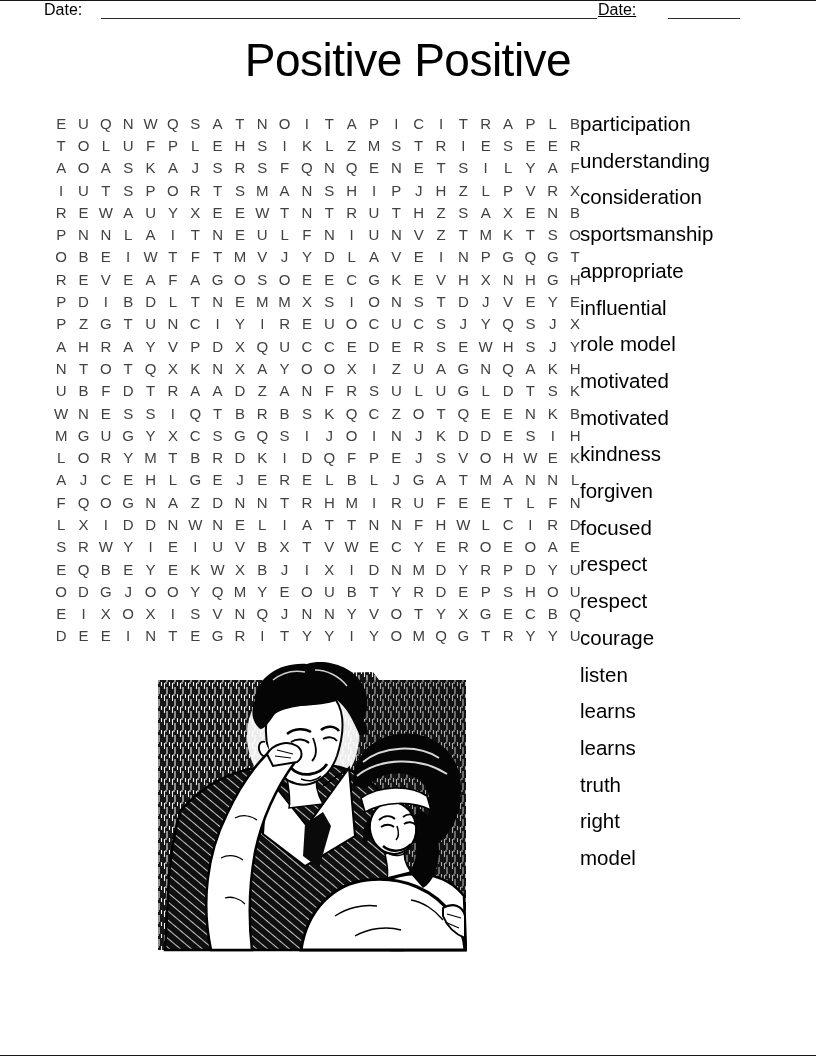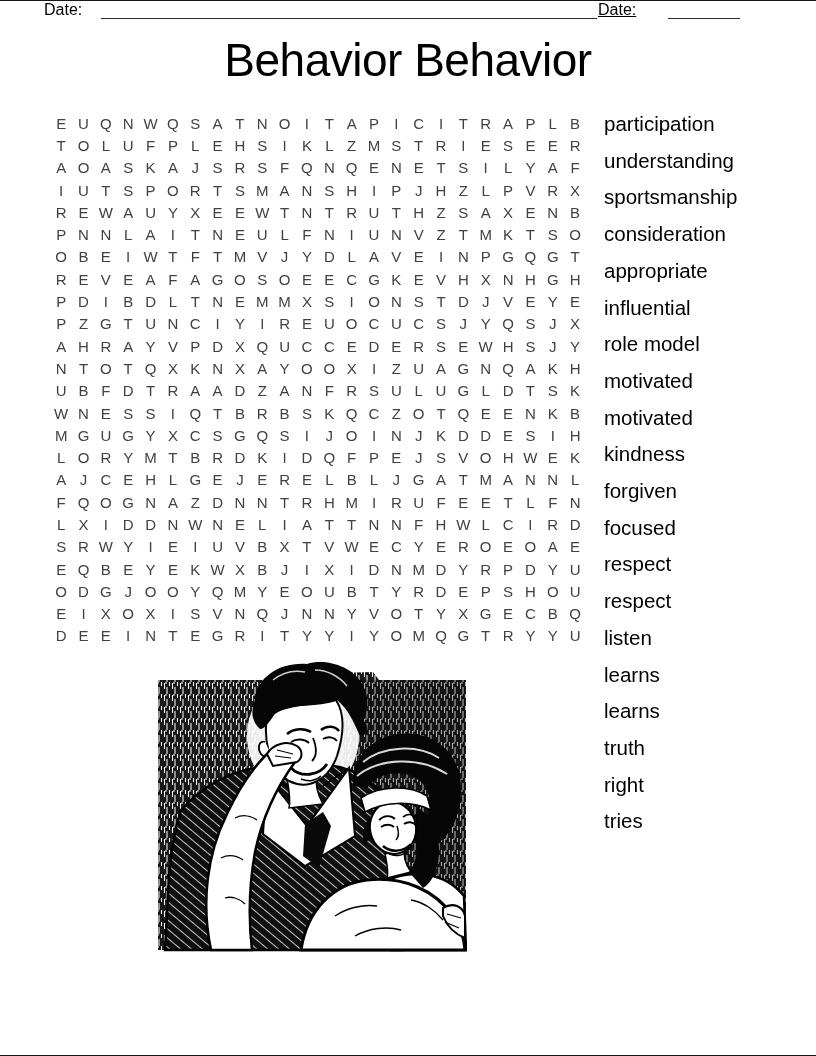--- a/index.html
+++ b/index.html
@@ -23,37 +23,37 @@
     font-size:46px;letter-spacing:-0.5px;color:#000;font-weight:400;
   }
 
   #word-search-grid{position:absolute;left:50px;top:112px;}
   .grid-row{display:grid;grid-template-columns:repeat(24,22.35px);height:22.3px;}
   .grid-cell{
     display:flex;align-items:center;justify-content:center;
     font-size:15px;color:#414141;
   }
 
-  #word-list{position:absolute;left:604px;top:106px;}
+  #word-list{position:absolute;left:580px;top:106px;}
   .word{font-size:20.5px;line-height:36.7px;color:#000;}
 
   #illustration{position:absolute;left:155px;top:658px;width:312px;height:300px;}
 </style>
 </head>
 <body>
 
 <div class="page-edge edge-top"></div>
 <div class="page-edge edge-bottom"></div>
 
 <span class="hdr-label" id="name-label">Date:</span>
 <div class="fill-line" id="name-line"></div>
 <span class="hdr-label" id="date-label">Date:</span>
 <div class="fill-line" id="date-line"></div>
 
-<div id="page-title">Behavior Behavior</div>
+<div id="page-title">Positive Positive</div>
 
 <div id="word-search-grid">
     <div class="grid-row">
       <span class="grid-cell">E</span>
       <span class="grid-cell">U</span>
       <span class="grid-cell">Q</span>
       <span class="grid-cell">N</span>
       <span class="grid-cell">W</span>
       <span class="grid-cell">Q</span>
       <span class="grid-cell">S</span>
@@ -671,38 +671,39 @@
       <span class="grid-cell">R</span>
       <span class="grid-cell">Y</span>
       <span class="grid-cell">Y</span>
       <span class="grid-cell">U</span>
     </div>
   </div>
 
 <div id="word-list">
     <div class="word">participation</div>
     <div class="word">understanding</div>
+    <div class="word">consideration</div>
     <div class="word">sportsmanship</div>
-    <div class="word">consideration</div>
     <div class="word">appropriate</div>
     <div class="word">influential</div>
     <div class="word">role model</div>
     <div class="word">motivated</div>
     <div class="word">motivated</div>
     <div class="word">kindness</div>
     <div class="word">forgiven</div>
     <div class="word">focused</div>
     <div class="word">respect</div>
     <div class="word">respect</div>
+    <div class="word">courage</div>
     <div class="word">listen</div>
     <div class="word">learns</div>
     <div class="word">learns</div>
     <div class="word">truth</div>
     <div class="word">right</div>
-    <div class="word">tries</div>
+    <div class="word">model</div>
   </div>
 
 <div id="illustration">
   <svg viewBox="0 0 312 300" width="312" height="300" xmlns="http://www.w3.org/2000/svg">
     <defs>
       <pattern id="bgtex" width="8" height="12" patternUnits="userSpaceOnUse">
         <rect width="8" height="12" fill="#161616"></rect>
         <path d="M1.5,1 v6 M4,5 v7 M6.5,0 v4 M3,0 v2" stroke="#f2f2f2" stroke-width="1.1"></path>
       </pattern>
       <pattern id="vesttex" width="7" height="7" patternUnits="userSpaceOnUse" patternTransform="rotate(40)">

